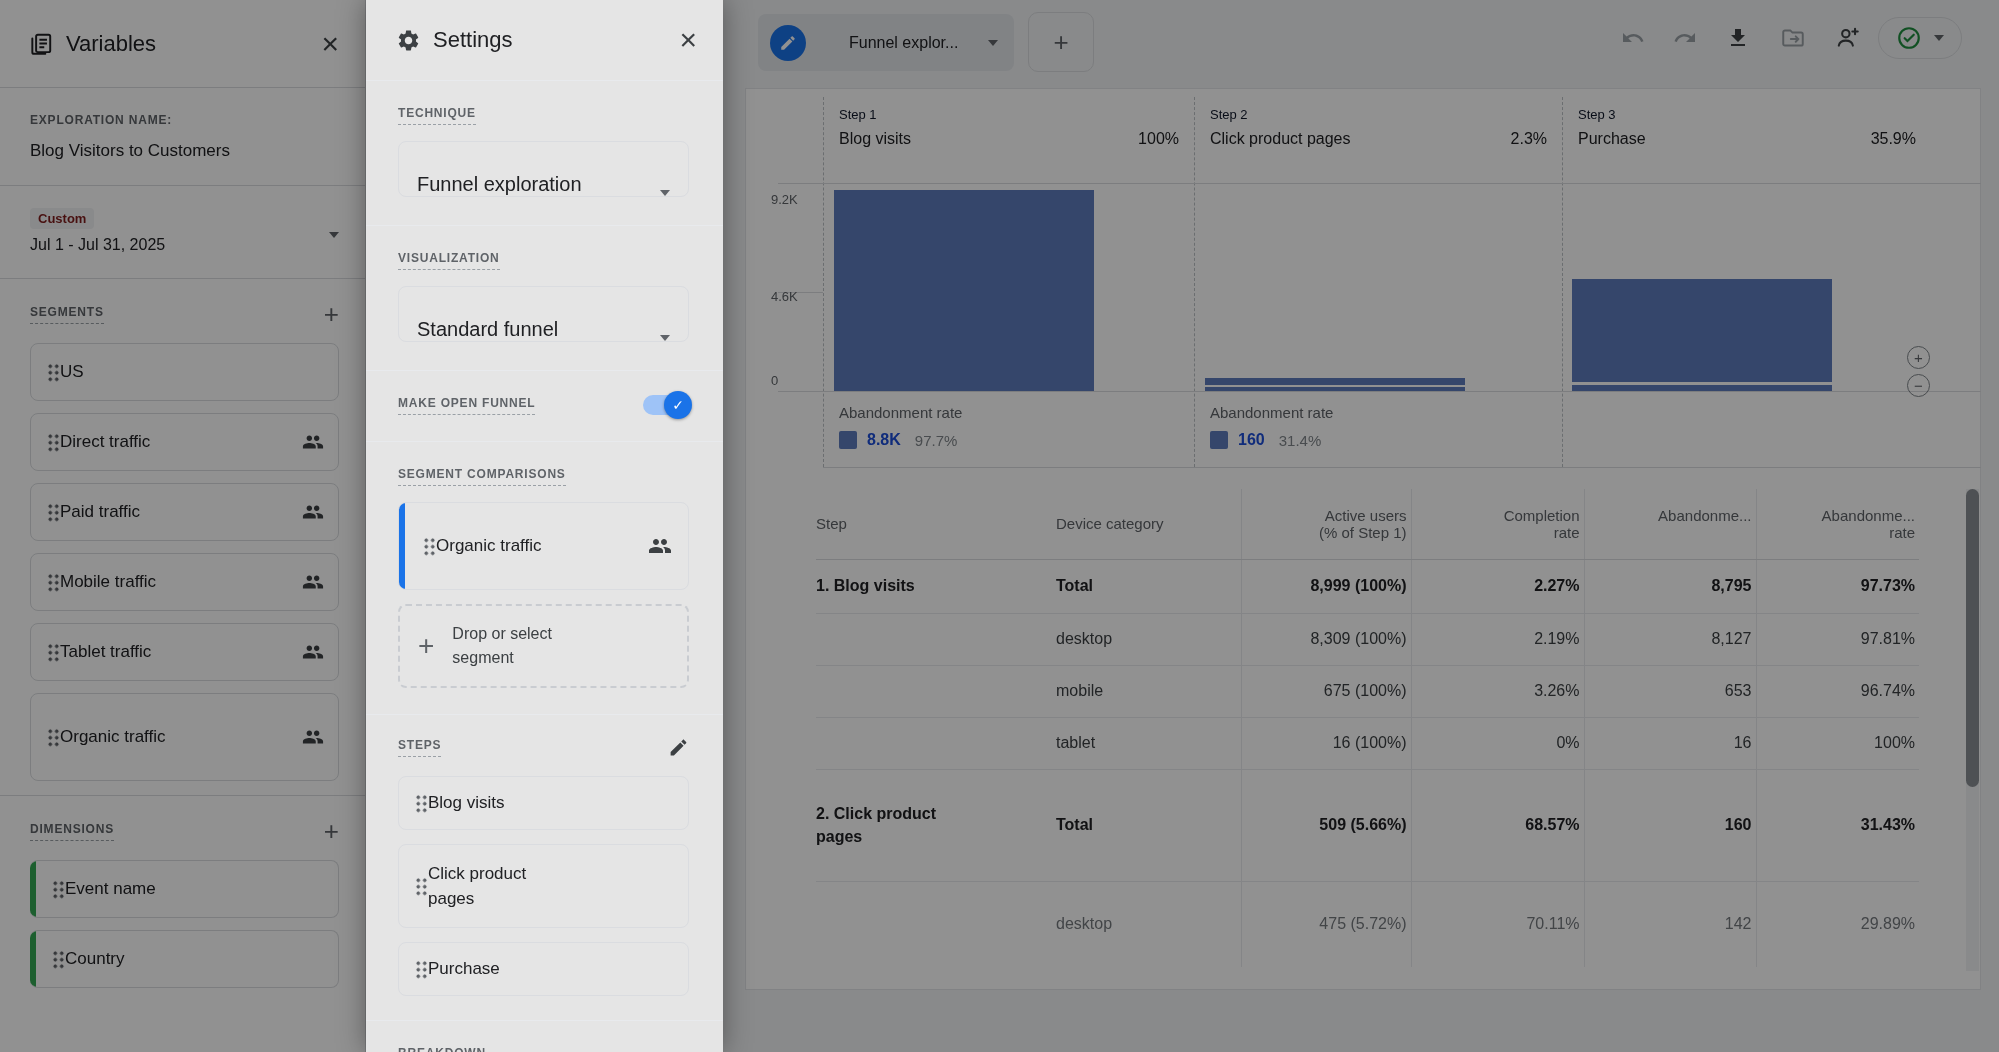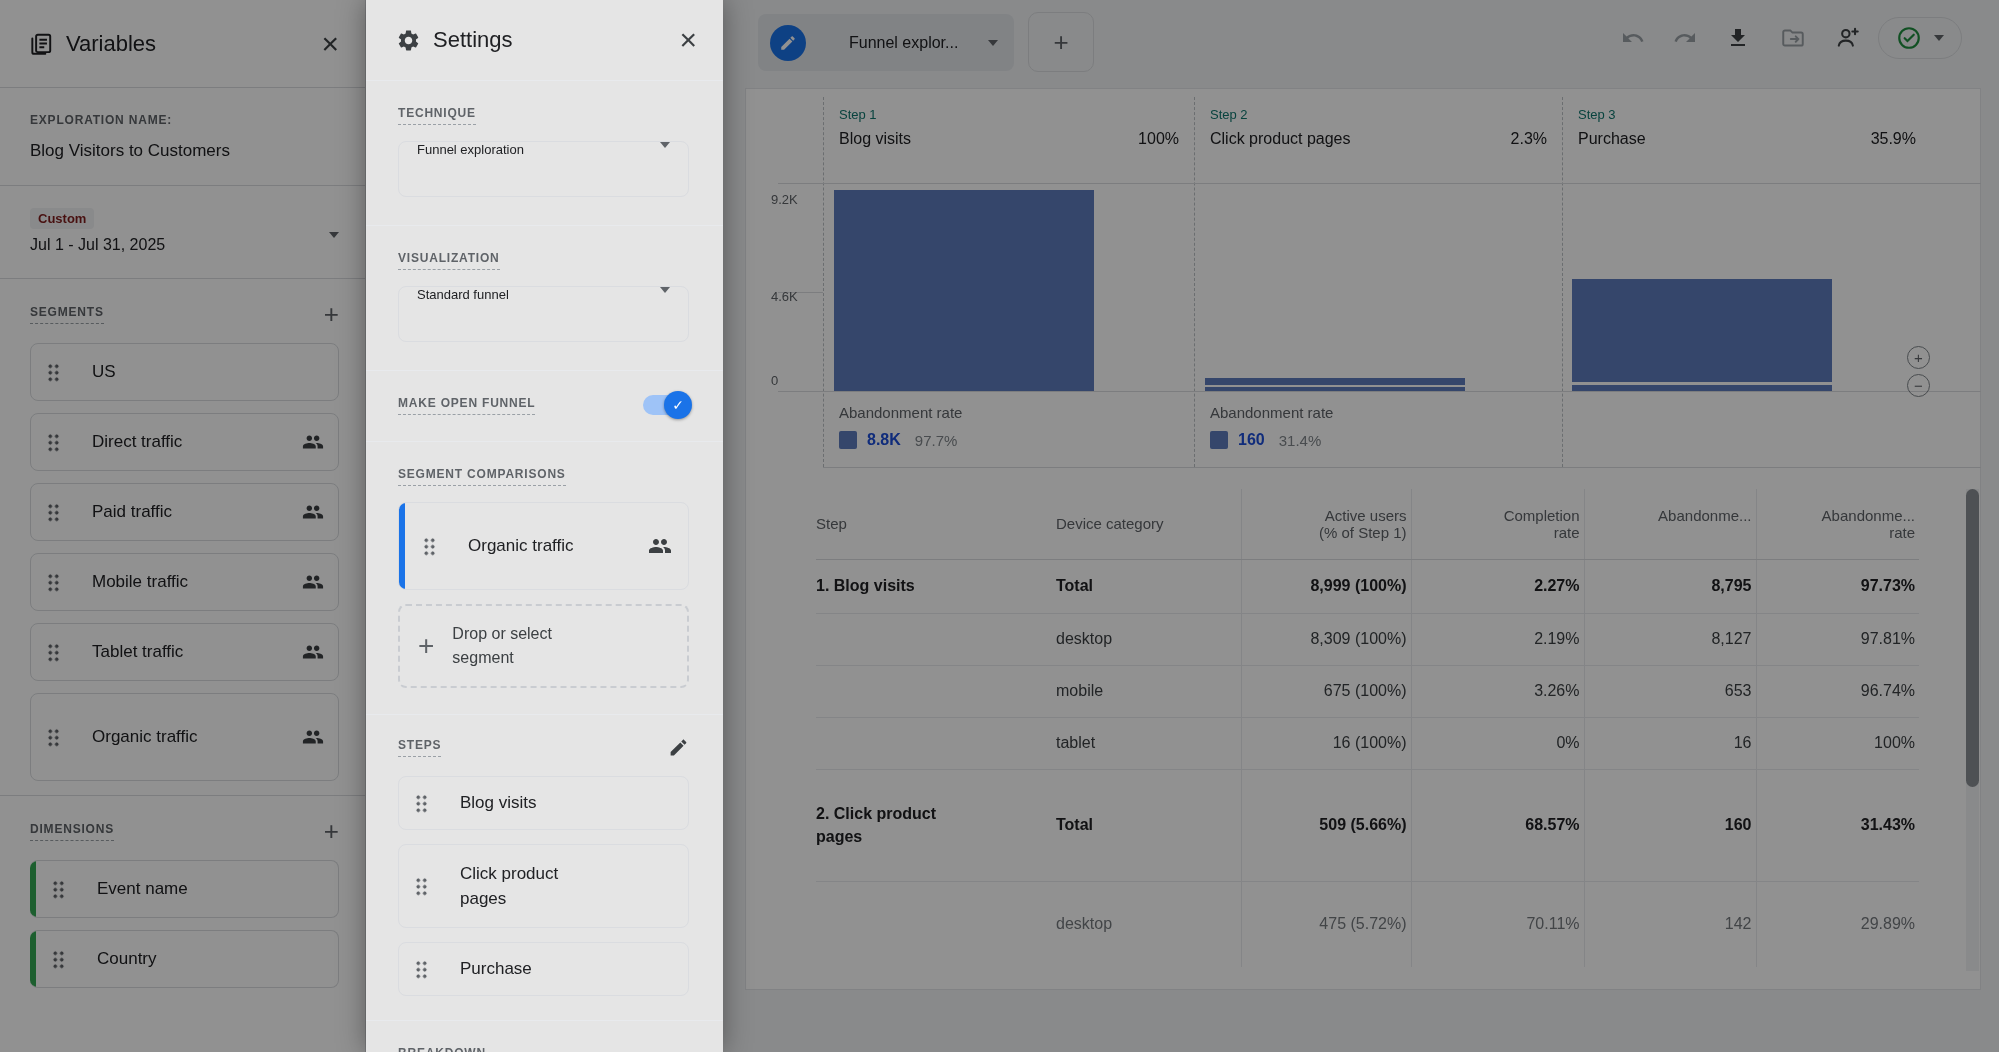--- a/index.html
+++ b/index.html
@@ -35,21 +35,21 @@
   .vp-header .x-btn { margin-left:auto; }
   .vp-section { padding:22px 26px 24px 30px; border-bottom:1px solid #dadce0; }
   .exp-name { font-size:17px; margin-top:10px; color:#202124; }
   .date-chip { display:inline-block; background:#f1f3f4; border-radius:4px; padding:3px 8px; font-size:13px; font-weight:700; color:#7f1d1d; }
   .date-value { font-size:16px; margin-top:7px; color:#202124; }
   .sec-head { display:flex; align-items:center; justify-content:space-between; }
   .chip {
     border:1px solid #dadce0; border-radius:8px; background:#fff; min-height:58px;
     display:flex; align-items:center; padding:0 14px 0 16px; margin-top:12px; cursor:grab;
   }
-  .chip-label { font-size:17px; color:#202124; margin-left:32px; }
+  .chip-label { font-size:17px; color:#202124; margin-left:0; }
   .chip .ppl { margin-left:auto; }
   .chip.tall { min-height:88px; }
   .chip.tall .chip-label { width:130px; line-height:1.5; }
   .chip.dim { border-left:none; position:relative; overflow:hidden; padding-left:22px; }
   .chip.dim::before { content:""; position:absolute; left:0; top:0; bottom:0; width:6px; background:#34a853; }
 
   
   .scrim { top:0; bottom:0; background:rgba(0,0,0,0.43); z-index:5; }
   #scrim-left { left:0; width:367px; }
   #scrim-right { left:723px; right:0; }
@@ -58,21 +58,21 @@
   #settings-panel {
     left:366px; top:0; width:357px; height:1052px; background:#e5e5e5; z-index:10;
     box-shadow:0 0 26px rgba(0,0,0,.38); overflow:hidden;
   }
   .sp-header { height:80px; display:flex; align-items:center; padding:0 26px 0 30px; }
   .sp-title { font-size:22px; margin-left:12px; }
   .sp-header .x-btn { margin-left:auto; }
   .sp-sec { padding:22px 34px 28px 32px; border-top:1px solid #e8eaed; }
   .select-box {
     margin-top:16px; height:56px; border:1px solid #dadce0; border-radius:8px;
-    display:flex; align-items:flex-start; padding:0 18px; font-size:13px; color:#202124; cursor:pointer;
+    display:flex; align-items:flex-end; padding:0 18px; font-size:20px; color:#202124; cursor:pointer;
   }
   .select-box .caret { margin-left:auto; }
   .toggle-row { display:flex; align-items:center; justify-content:space-between; padding:24px 34px 26px 32px; border-top:1px solid #e8eaed; }
   .toggle { position:relative; width:46px; height:20px; border-radius:10px; background:#9ec3f7; cursor:pointer; flex:0 0 46px; }
   .toggle .thumb {
     position:absolute; right:-3px; top:-4px; width:28px; height:28px; border-radius:50%;
     background:#1a73e8; color:#fff; font-size:14px; display:flex; align-items:center; justify-content:center;
     box-shadow:0 1px 3px rgba(0,0,0,.35);
   }
   .seg-card {
@@ -111,21 +111,21 @@
   #status-pill {
     left:1878px; top:17px; width:84px; height:42px; border:1px solid #dadce0; border-radius:21px;
     display:flex; align-items:center; justify-content:center; gap:12px; cursor:pointer;
   }
 
   
   #sheet { left:745px; top:88px; width:1236px; height:902px; background:#fff; border:1px solid #e3e5e8; }
   .dash-v { position:absolute; top:8px; height:370px; border-left:1px dashed #bdc1c6; }
   .hline { position:absolute; border-top:1px solid #dadce0; }
   .step-cell { position:absolute; top:18px; }
-  .step-num { font-size:13px; color:#0f766e; }
+  .step-num { font-size:13px; color:#0f172a; }
   .step-name-row { display:flex; align-items:baseline; margin-top:8px; }
   .step-name { font-size:16px; color:#202124; }
   .step-rate { font-size:16px; color:#202124; margin-left:auto; }
   .ytick-label { position:absolute; left:25px; font-size:13px; color:#5f6368; }
   .bar { position:absolute; background:#5d7bbd; }
   .aband-cell { position:absolute; top:315px; }
   .aband-title { font-size:15px; color:#5f6368; }
   .aband-row { display:flex; align-items:center; margin-top:10px; }
   .aband-sq { width:18px; height:18px; background:#5d7bbd; border-radius:2px; }
   .aband-count { font-size:16px; font-weight:700; color:#1d4ed8; margin-left:10px; }

